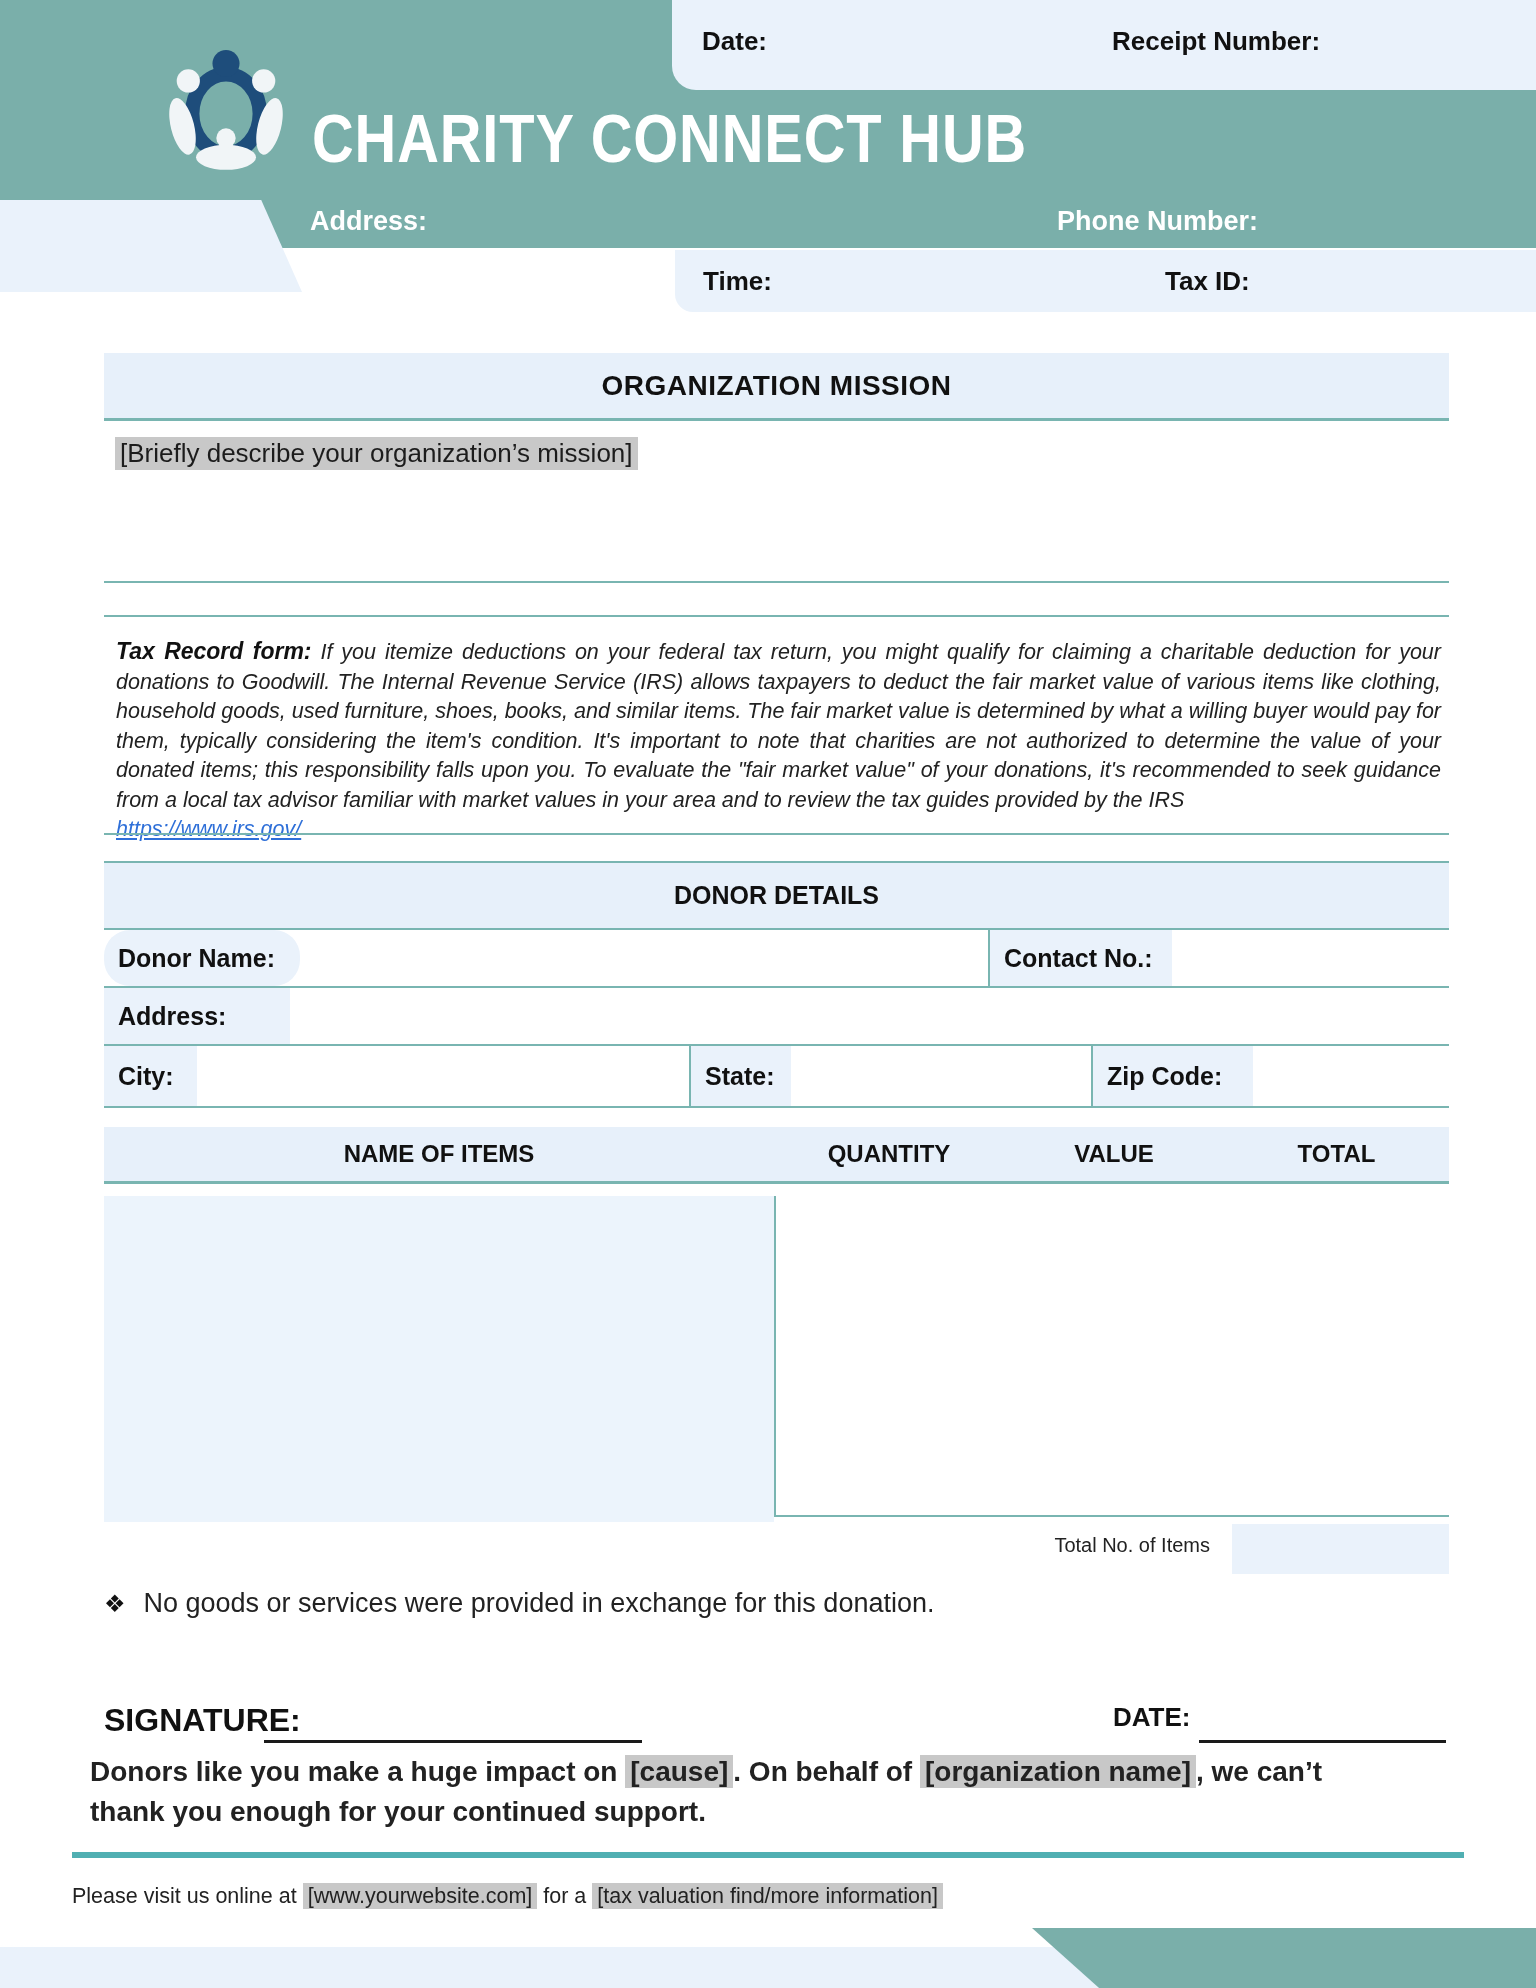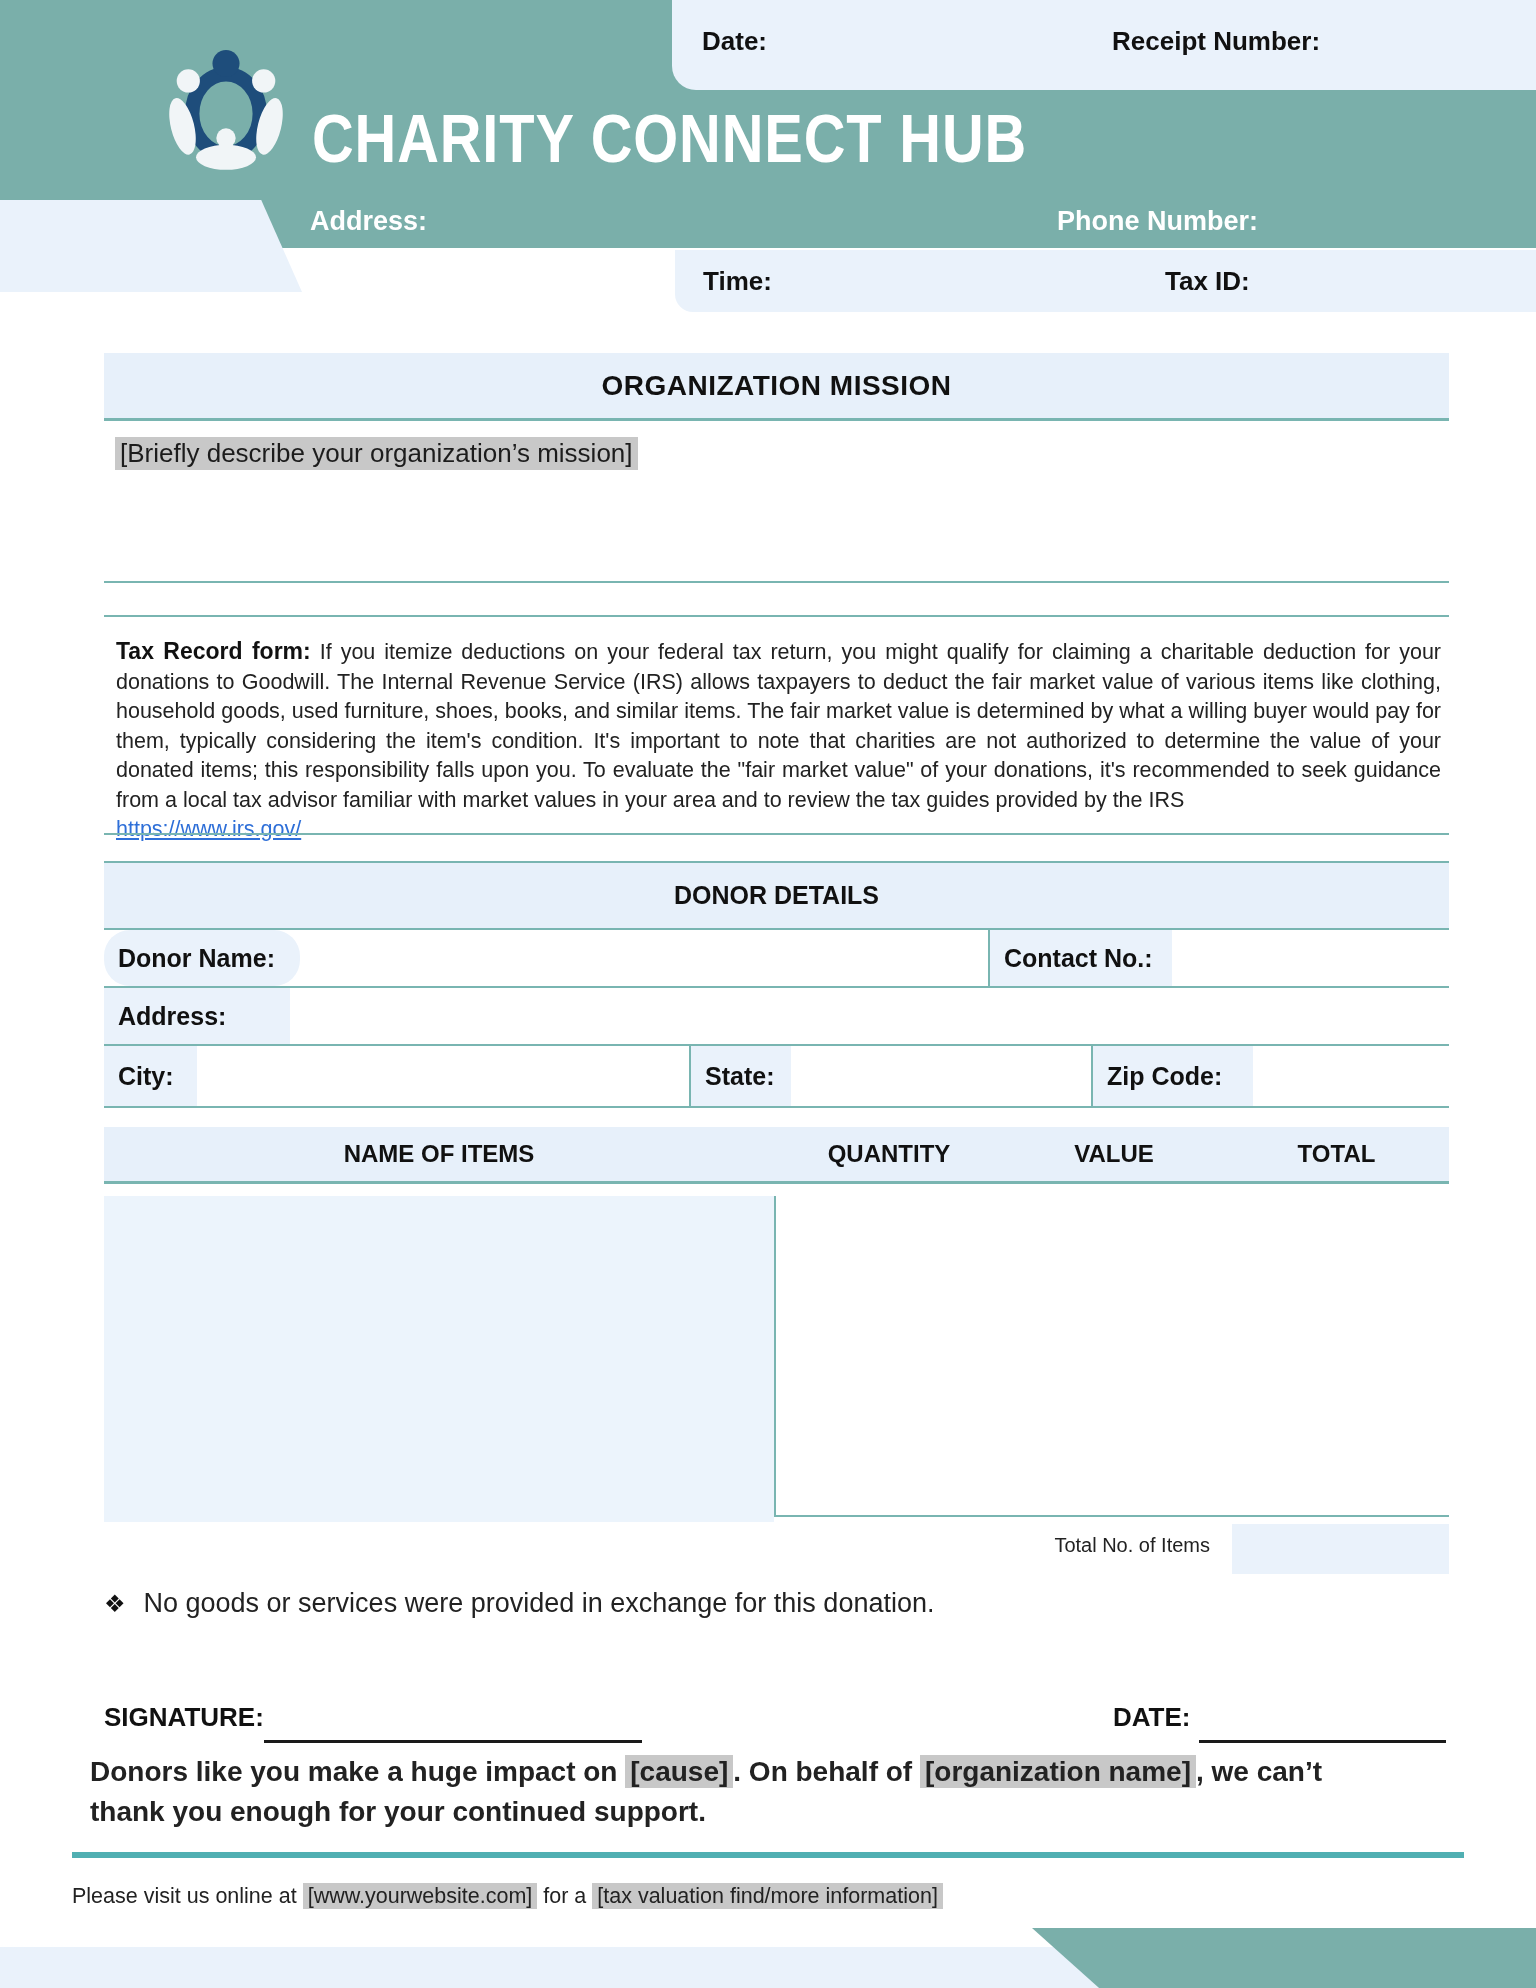--- a/index.html
+++ b/index.html
@@ -30,21 +30,21 @@
   
   .mission-band{left:104px;top:353px;width:1345px;height:65px;background:#e7f0fa;
                 border-bottom:3px solid #79b5b1;display:flex;align-items:center;justify-content:center;}
   .mission-band .t{font-size:28px;font-weight:bold;letter-spacing:0.5px;color:#111;}
   .mission-ph{left:115px;top:437px;font-size:26px;}
   .hl{background:#c8c8c8;padding:1px 5px;}
   .thin-line{height:2px;background:#79b5b1;}
   .line-mission-bottom{left:104px;top:581px;width:1345px;}
 
   
-  .tax-note{left:104px;top:615px;width:1345px;border-top:2px solid #79b5b1;}
+  .tax-note{left:104px;top:615px;width:1345px;border-top:2px solid #79b5b1;font-style:italic;}
   .tax-note p{margin:20px 8px 0 12px;font-size:21.5px;line-height:29.5px;text-align:justify;color:#222;}
   .tax-note .lead{font-weight:bold;font-size:23px;color:#111;}
   .tax-note a{color:#2e6fd8;text-decoration:underline;}
   .line-tax-bottom{left:104px;top:833px;width:1345px;}
 
   
   .donor-hdr{left:104px;top:861px;width:1345px;height:69px;background:#e7f0fa;box-sizing:border-box;
              border-top:2px solid #79b5b1;border-bottom:2px solid #79b5b1;
              display:flex;align-items:center;justify-content:center;}
   .donor-hdr .t{font-size:25px;font-weight:bold;color:#111;}
@@ -65,21 +65,21 @@
   .c-name{width:670px;}.c-qty{width:230px;}.c-val{width:220px;}.c-tot{width:225px;}
   .items-left{left:104px;top:1196px;width:670px;height:326px;background:#ecf4fc;}
   .items-right{left:774px;top:1196px;width:675px;height:321px;background:#ffffff;box-sizing:border-box;
                border-left:2px solid #79b5b1;border-bottom:2px solid #79b5b1;}
   .total-lbl{left:850px;top:1534px;width:360px;text-align:right;font-size:20px;color:#222;}
   .total-box{left:1232px;top:1524px;width:217px;height:50px;background:#eaf2fb;}
 
   
   .note-line{left:104px;top:1588px;font-size:27px;color:#222;}
   .note-line .b{margin-right:18px;font-size:24px;color:#111;}
-  .sig-lbl{left:104px;top:1702px;font-weight:bold;font-size:26px;color:#111;}
+  .sig-lbl{left:104px;top:1702px;font-weight:bold;font-size:32px;color:#111;}
   .sig-line{left:264px;top:1740px;width:378px;height:3px;background:#1a1a1a;}
   .date-lbl{left:1113px;top:1702px;font-weight:bold;font-size:26px;color:#111;}
   .date-line{left:1199px;top:1740px;width:247px;height:3px;background:#1a1a1a;}
 
   
   .thanks{left:90px;top:1752px;width:1310px;font-size:28px;line-height:40px;color:#222;font-weight:bold;}
   .rule{left:72px;top:1852px;width:1392px;height:6px;background:#50afb2;}
   .footer-line{left:72px;top:1884px;font-size:21.5px;color:#222;}
   .bottom-strip{left:0;top:1947px;width:1536px;height:41px;background:#eaf2fb;}
   .corner{left:1032px;top:1928px;width:504px;height:60px;background:#7aafaa;

